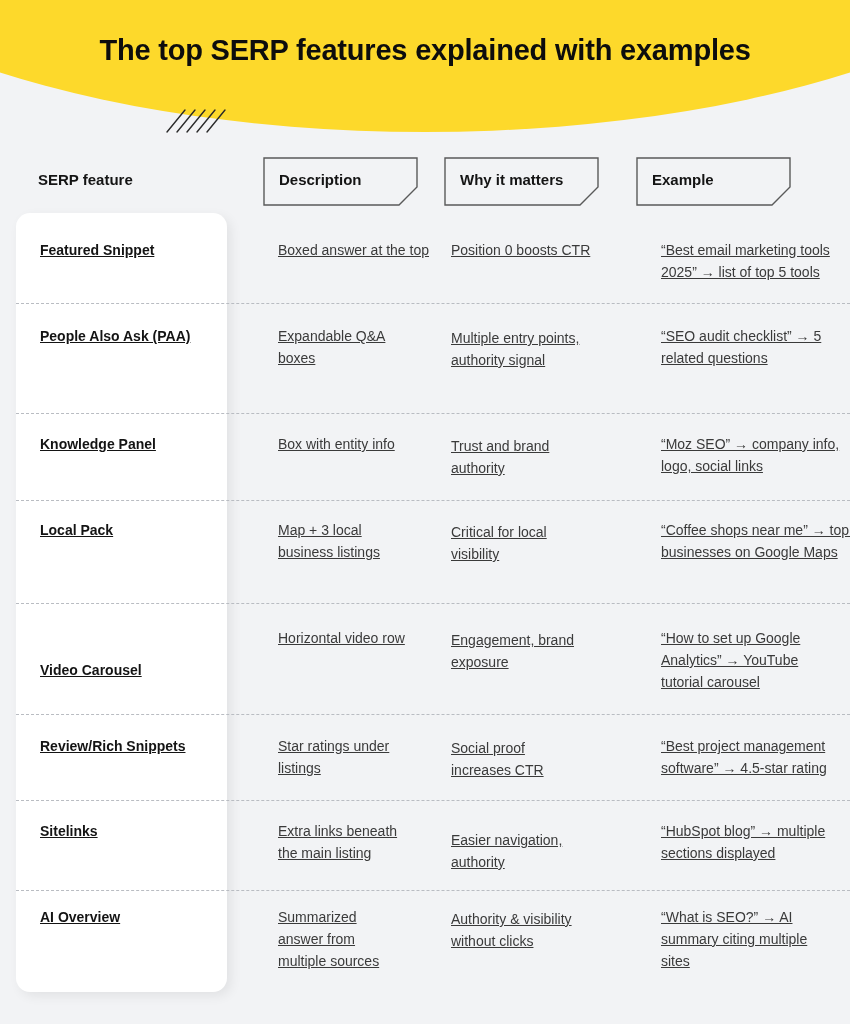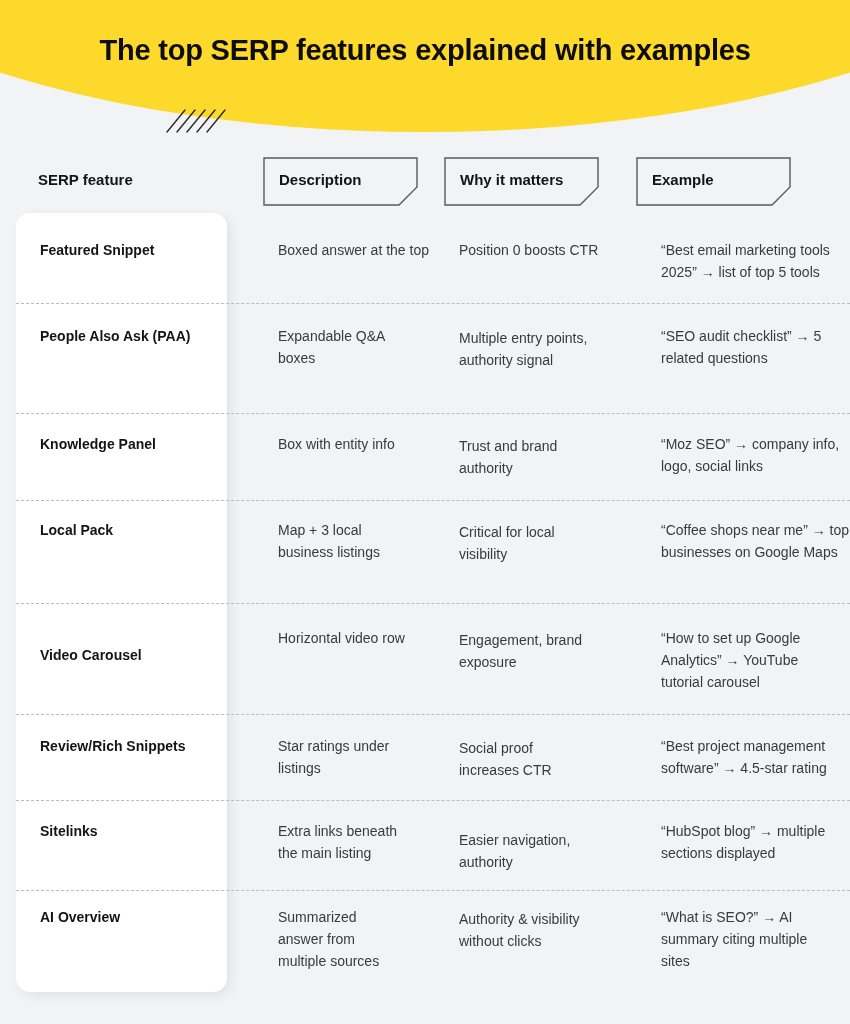--- a/index.html
+++ b/index.html
@@ -57,27 +57,28 @@
     .divider {
       position: absolute;
       left: 16px; width: 834px; height: 0;
       border-top: 1px dashed #b9bcc2;
     }
     .cell {
       position: absolute;
       font-size: 14px;
       line-height: 22px;
       color: #3a3a3a;
+      text-decoration: underline;
     }
     .cell.feature {
       left: 40px; width: 180px;
       font-weight: 700; color: #141414;
     }
     .cell.desc { left: 266px; width: 160px; margin-left: 12px; }
-    .cell.why { left: 451px; width: 160px; margin-left: 8px; }
+    .cell.why { left: 451px; width: 160px; }
     .cell.ex { left: 637px; width: 205px; margin-left: 24px; }
   </style>
 </head>
 <body>
 
 <div class="banner"></div>
 
 <h1 class="title">The top SERP features explained with examples</h1>
 
 <svg class="hatch" viewBox="0 0 66 26">
@@ -134,21 +135,21 @@
 <div class="cell feature" style="top:433px">Knowledge Panel</div>
 <div class="cell desc" style="top:433px; width:175px">Box with entity info</div>
 <div class="cell why" style="top:435px; width:130px">Trust and brand authority</div>
 <div class="cell ex" style="top:433px; width:200px">“Moz SEO” → company info, logo, social links</div>
 
 <div class="cell feature" style="top:519px">Local Pack</div>
 <div class="cell desc" style="top:519px; width:125px">Map + 3 local business listings</div>
 <div class="cell why" style="top:521px; width:130px">Critical for local visibility</div>
 <div class="cell ex" style="top:519px; width:200px">“Coffee shops near me” → top 3 businesses on Google Maps</div>
 
-<div class="cell feature" style="top:644px">Video Carousel</div>
+<div class="cell feature" style="top:659px">Video Carousel</div>
 <div class="cell desc" style="top:627px; width:135px">Horizontal video row</div>
 <div class="cell why" style="top:629px; width:150px">Engagement, brand exposure</div>
 <div class="cell ex" style="top:627px; width:160px">“How to set up Google Analytics” → YouTube tutorial carousel</div>
 
 <div class="cell feature" style="top:735px">Review/Rich Snippets</div>
 <div class="cell desc" style="top:735px; width:130px">Star ratings under listings</div>
 <div class="cell why" style="top:737px; width:120px">Social proof increases CTR</div>
 <div class="cell ex" style="top:735px; width:200px">“Best project management software” → 4.5-star rating</div>
 
 <div class="cell feature" style="top:820px">Sitelinks</div>

